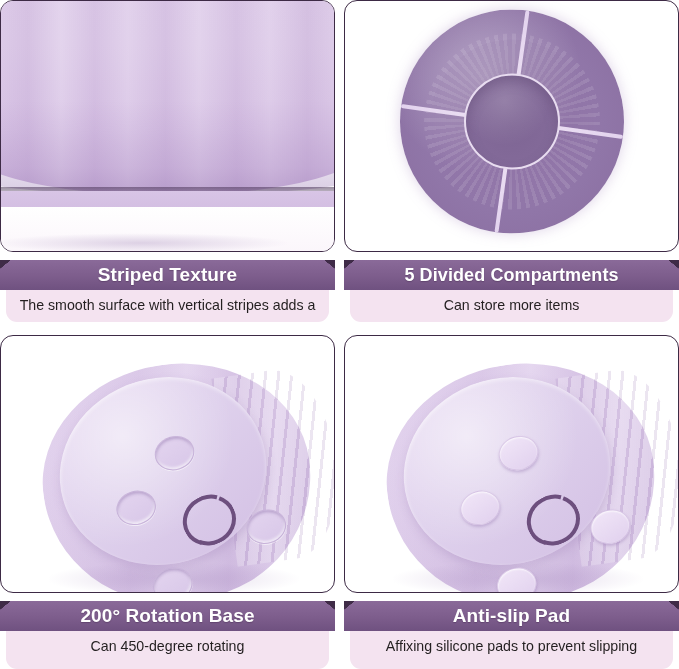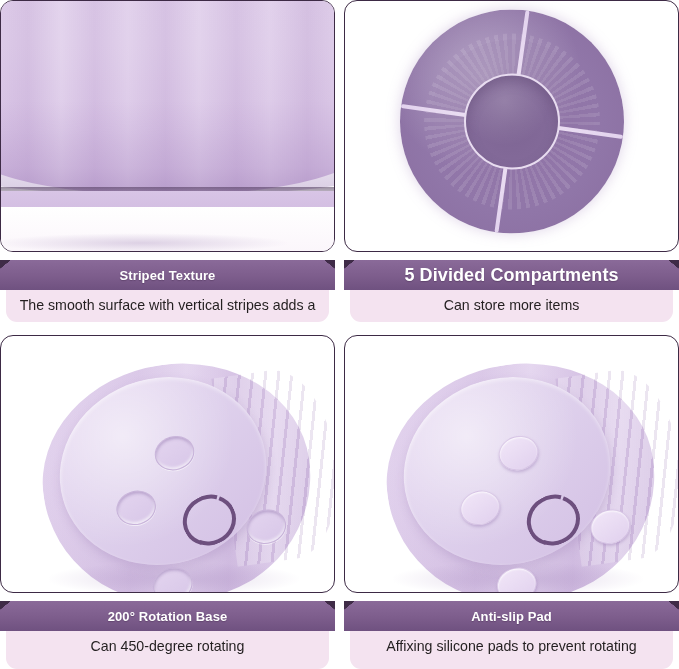--- a/index.html
+++ b/index.html
@@ -50,21 +50,21 @@
   .ribbon::before{
     left:0;
     background:linear-gradient(to bottom right,#3f2b47 0%,#3f2b47 48%,transparent 50%);
   }
   .ribbon::after{
     right:0;
     background:linear-gradient(to bottom left,#3f2b47 0%,#3f2b47 48%,transparent 50%);
   }
   .ribbon-title{
     position:relative;z-index:2;
-    color:#ffffff;font-weight:bold;font-size:13px;
+    color:#ffffff;font-weight:bold;font-size:19px;
     letter-spacing:.1px;white-space:nowrap;
     text-shadow:0 1px 1px rgba(60,35,70,.35);
   }
   .ribbon-title.small{font-size:18px;}
   .desc{
     position:absolute;left:12px;right:12px;top:36px;
     text-align:center;color:#231f20;
     font-size:14.2px;line-height:23px;
   }
 
@@ -342,17 +342,17 @@
             <div class="arc2"></div>
           </div>
         </div>
       </div>
     </div>
     <div class="ribbon-wrap r2">
       <div class="descbox"></div>
       <div class="ribbon">
         <span class="ribbon-title">Anti-slip Pad</span>
       </div>
-      <div class="desc">Affixing silicone pads to prevent rotating</div>
+      <div class="desc">Affixing silicone pads to prevent slipping</div>
     </div>
   </div>
 
 </div>
 
 </body></html>

